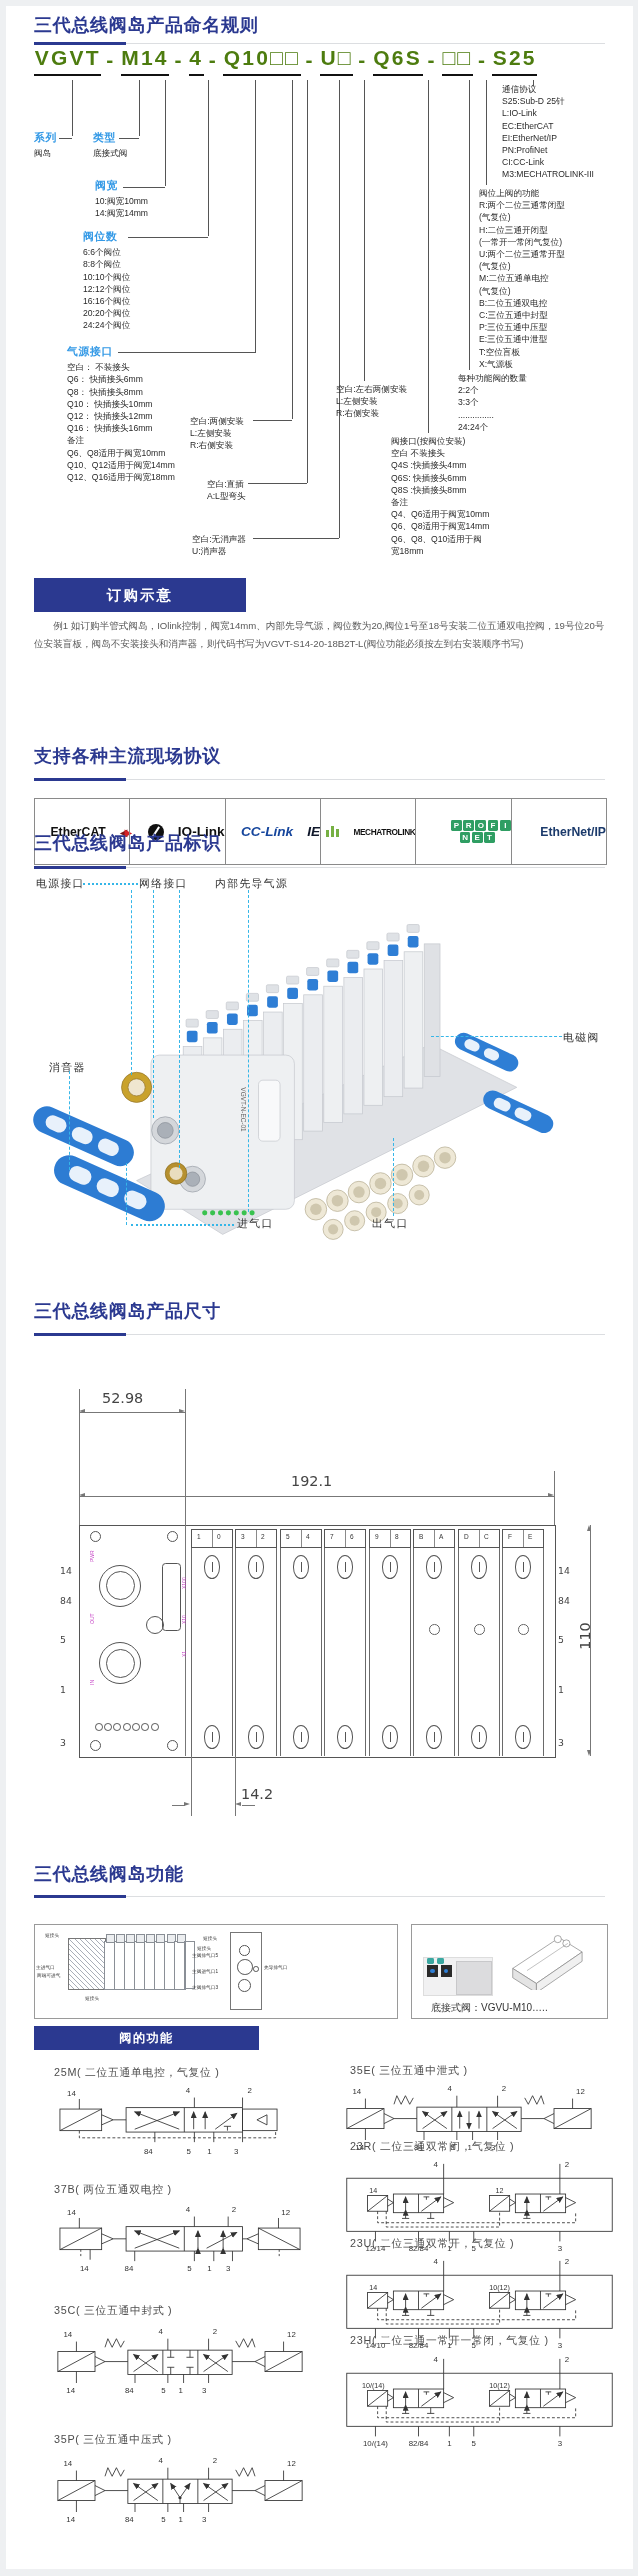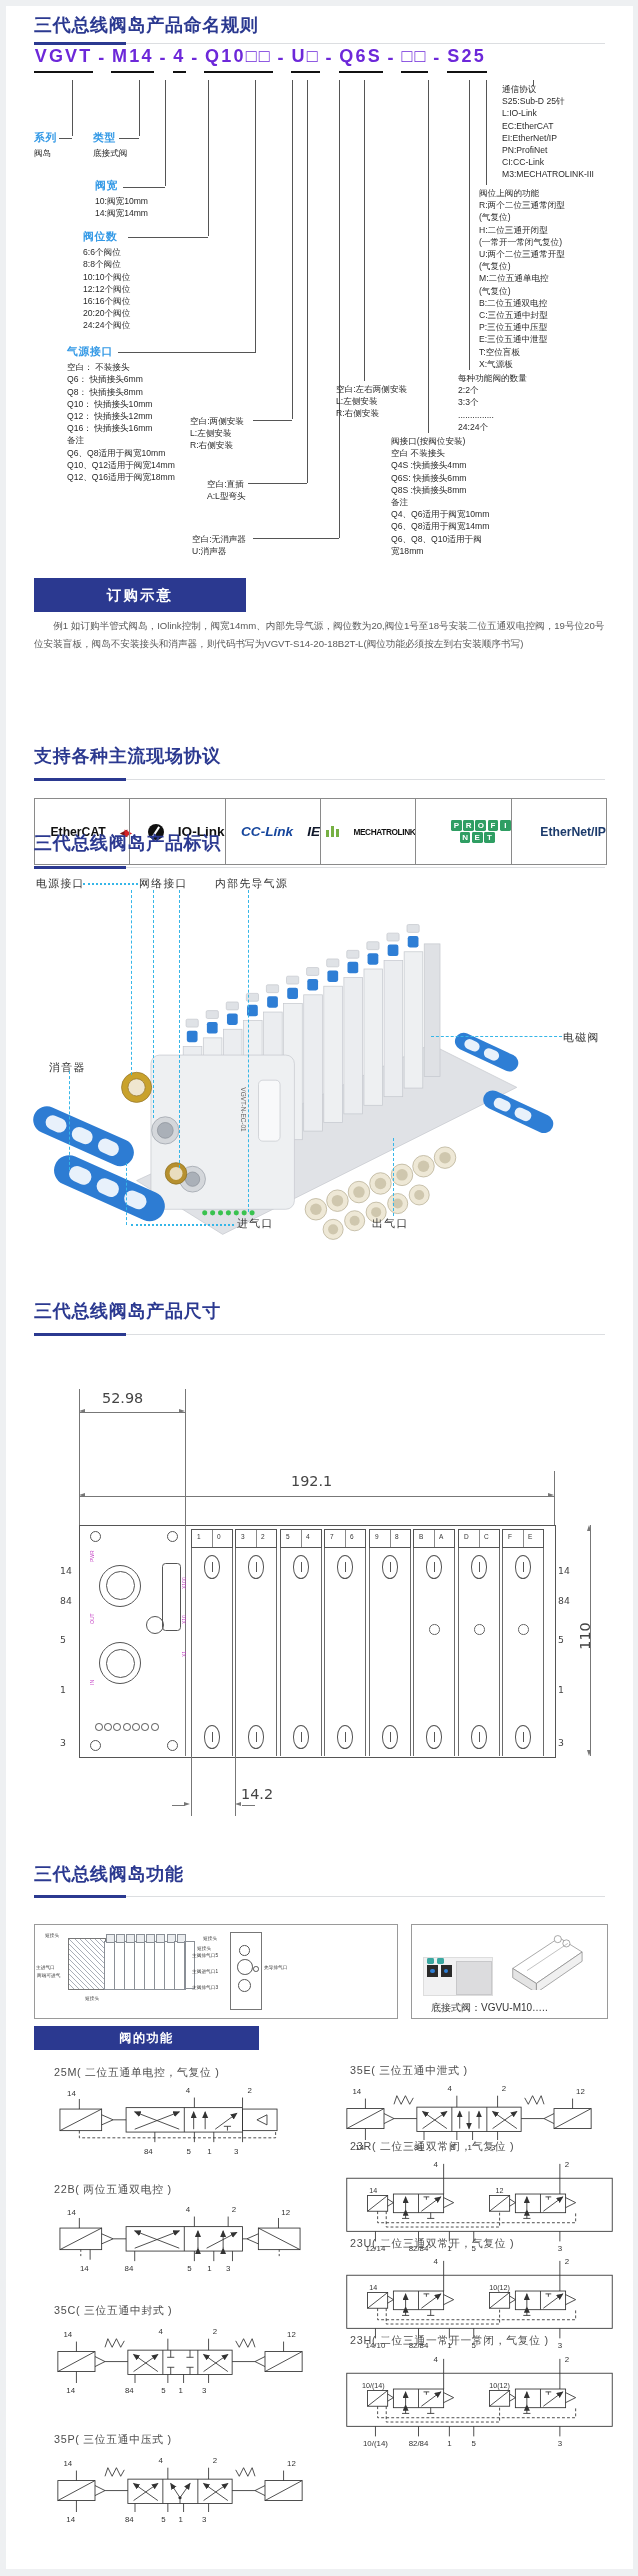--- a/index.html
+++ b/index.html
@@ -5,21 +5,21 @@
   html,body{margin:0;padding:0;}
   body{width:639px;height:2576px;position:relative;background:#ffffff;
        font-family:"Liberation Sans","DejaVu Sans",sans-serif;-webkit-font-smoothing:antialiased;}
   .edge{position:absolute;background:#eef0f2;z-index:50;}
   .abs{position:absolute;}
   .sec-title{position:absolute;font-size:18px;font-weight:bold;color:#2b3990;letter-spacing:0.7px;}
   .sec-line{position:absolute;left:34px;width:571px;height:1.4px;background:#dcdee1;}
   .sec-line i{position:absolute;left:0;top:-0.7px;width:92px;height:2.9px;background:#2b3990;}
   
   #code-row{position:absolute;left:34px;top:46px;display:flex;align-items:flex-end;gap:5px;
-            font-size:18px;font-weight:bold;color:#6d28d9;letter-spacing:2.2px;white-space:nowrap;}
+            font-size:21px;font-weight:bold;color:#4d7c0f;letter-spacing:2.2px;white-space:nowrap;}
   .code-seg{border-bottom:2.2px solid #111;padding:0 0.7px 3.6px;}
   .code-dash{padding-bottom:3.6px;}
   
   .ng{position:absolute;}
   .ng-h{font-size:10.8px;font-weight:bold;color:#3399e6;margin-bottom:2.2px;letter-spacing:0.7px;}
   .ng-l{font-size:8.6px;color:#2a2a2a;line-height:12.2px;white-space:nowrap;}
   .vl{position:absolute;width:0.7px;background:#555;}
   .hl{position:absolute;height:0.7px;background:#555;}
   
   .navy-bar{position:absolute;background:#2b3990;color:#fff;font-weight:bold;text-align:center;}
@@ -655,21 +655,21 @@
       <line x1="150" y1="68" x2="150" y2="82"></line>
       <line x1="205" y1="68" x2="205" y2="82"></line>
       <line x1="232" y1="68" x2="232" y2="82"></line>
       <line x1="272" y1="68" x2="272" y2="82"></line>
       <text x="141" y="98" font-size="11" text-anchor="middle" fill="#333" stroke="none">84</text>
       <text x="197" y="98" font-size="11" text-anchor="middle" fill="#333" stroke="none">5</text>
       <text x="226" y="98" font-size="11" text-anchor="middle" fill="#333" stroke="none">1</text>
       <text x="263" y="98" font-size="11" text-anchor="middle" fill="#333" stroke="none">3</text>
       <polyline points="45,66 45,76 318,76 318,66" stroke-dasharray="4 3"></polyline>
     </svg></div>
-<div class="valve-title" style="left:54px;top:2183px">22B( 两位五通双电控 )</div>
+<div class="valve-title" style="left:54px;top:2183px">37B( 两位五通双电控 )</div>
 <div class="valve" style="left:47px;top:2202px"><svg width="266" height="78" viewBox="0 0 370 108" fill="none" stroke="#333" stroke-width="1.2">
       <defs>
         <marker id="ah" markerWidth="9" markerHeight="9" refX="7" refY="3.5" orient="auto">
           <path d="M0,0L8,3.5L0,7z" fill="#333" stroke="none"></path>
         </marker>
       </defs>
       <line x1="45" y1="22" x2="45" y2="36"></line>
       <text x="34" y="18" font-size="11" text-anchor="middle" fill="#333" stroke="none">14</text>
       <line x1="205" y1="20" x2="205" y2="34"></line>
       <text x="196" y="14" font-size="11" text-anchor="middle" fill="#333" stroke="none">4</text>

